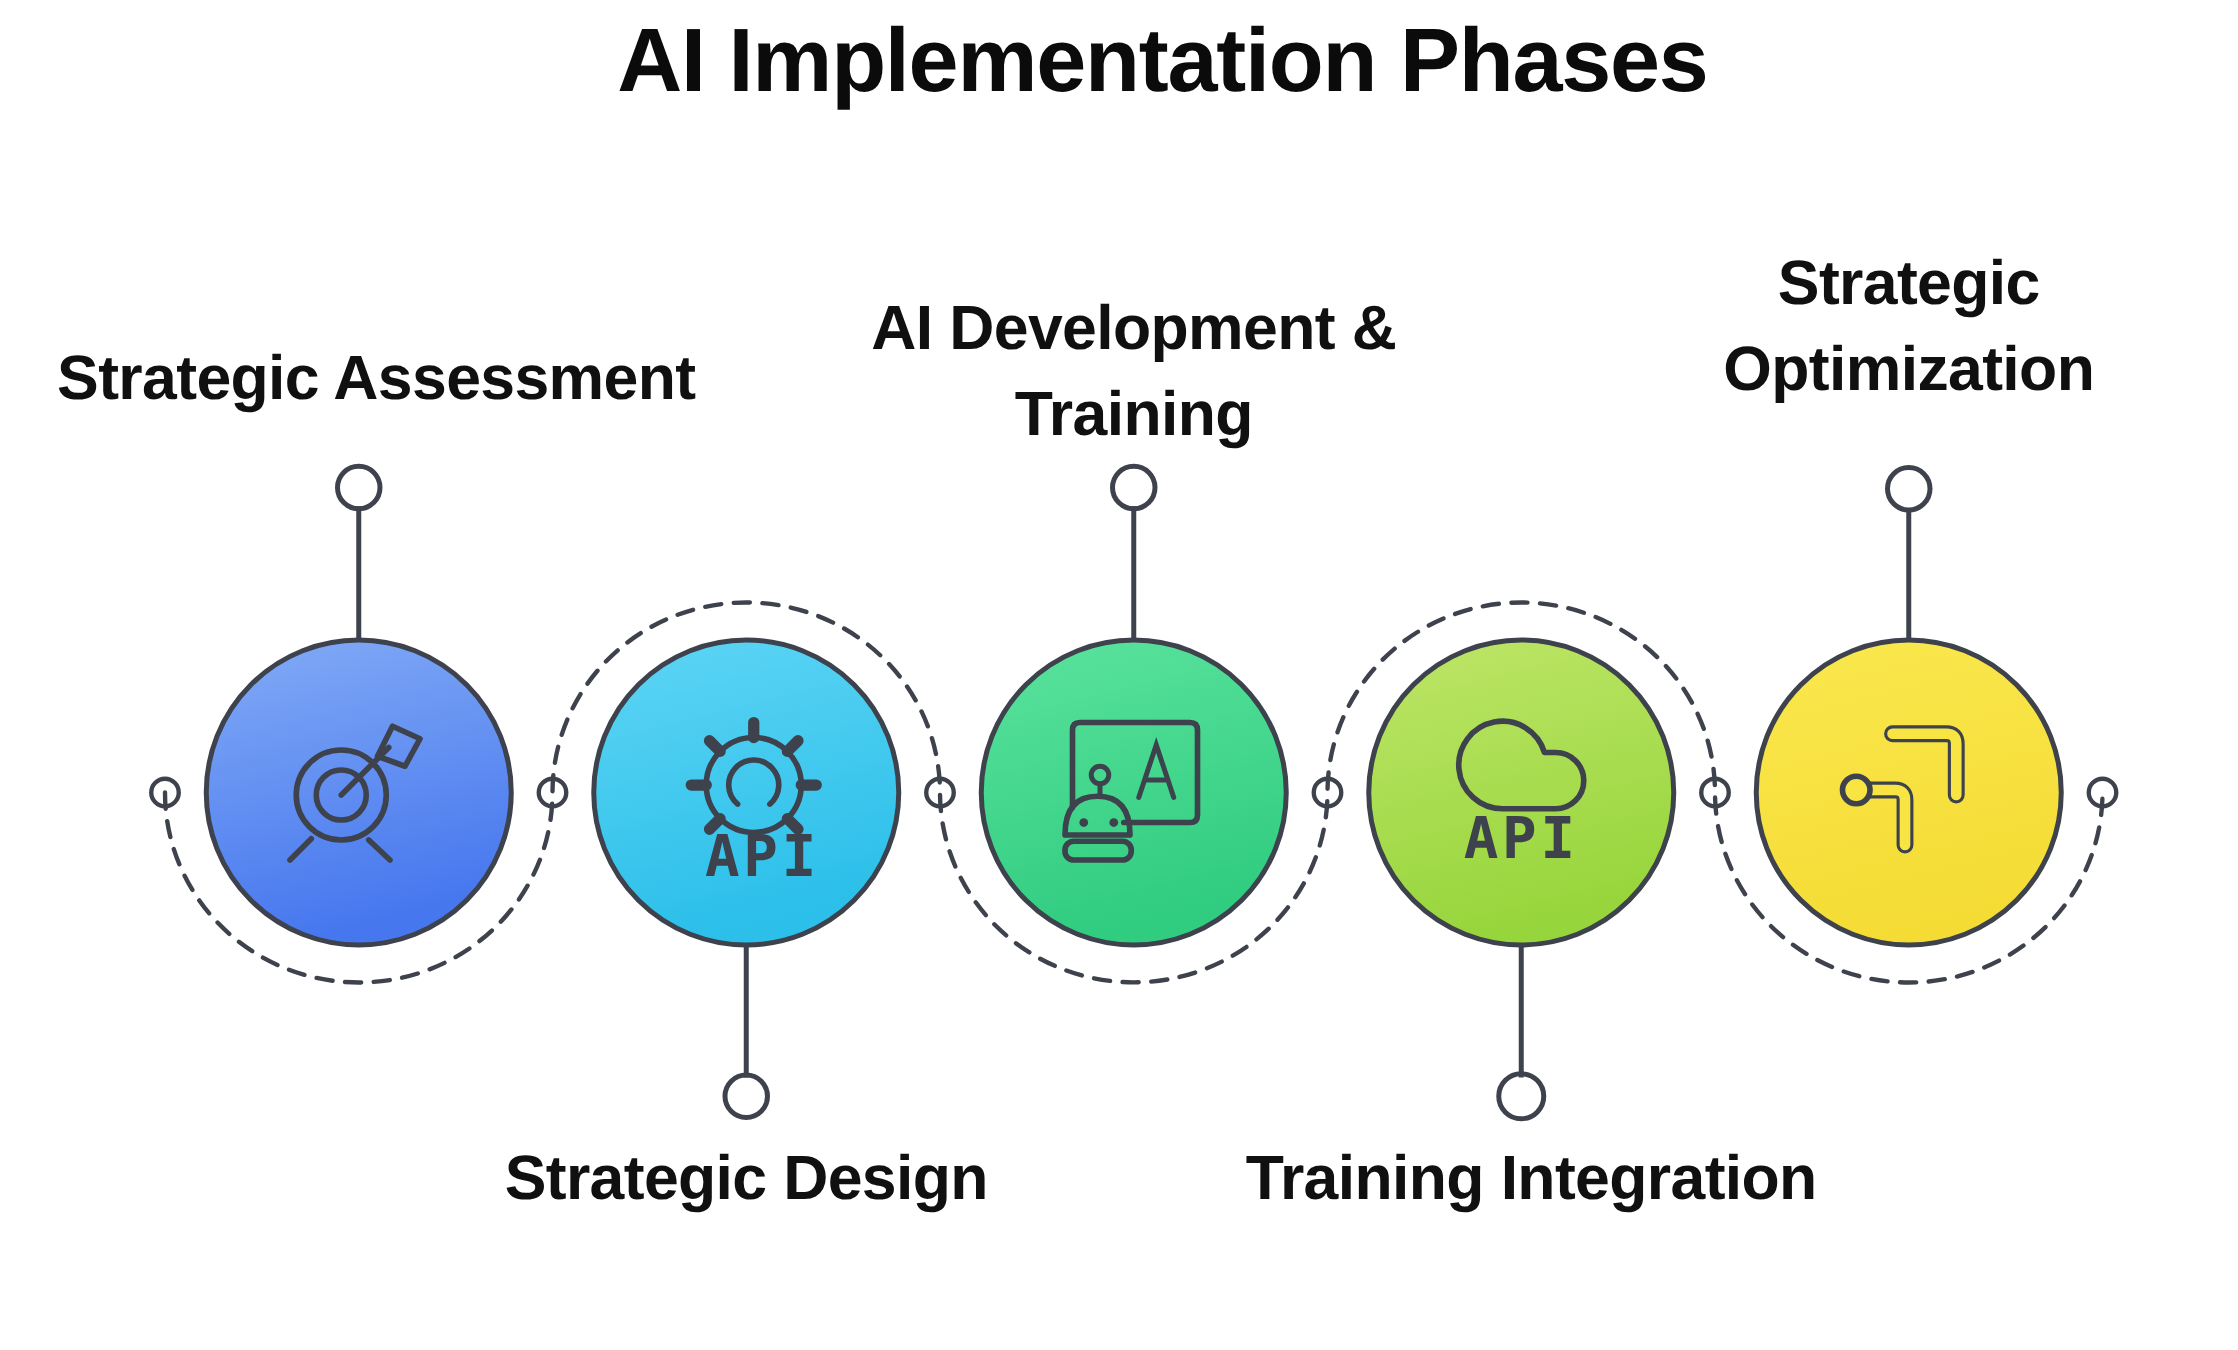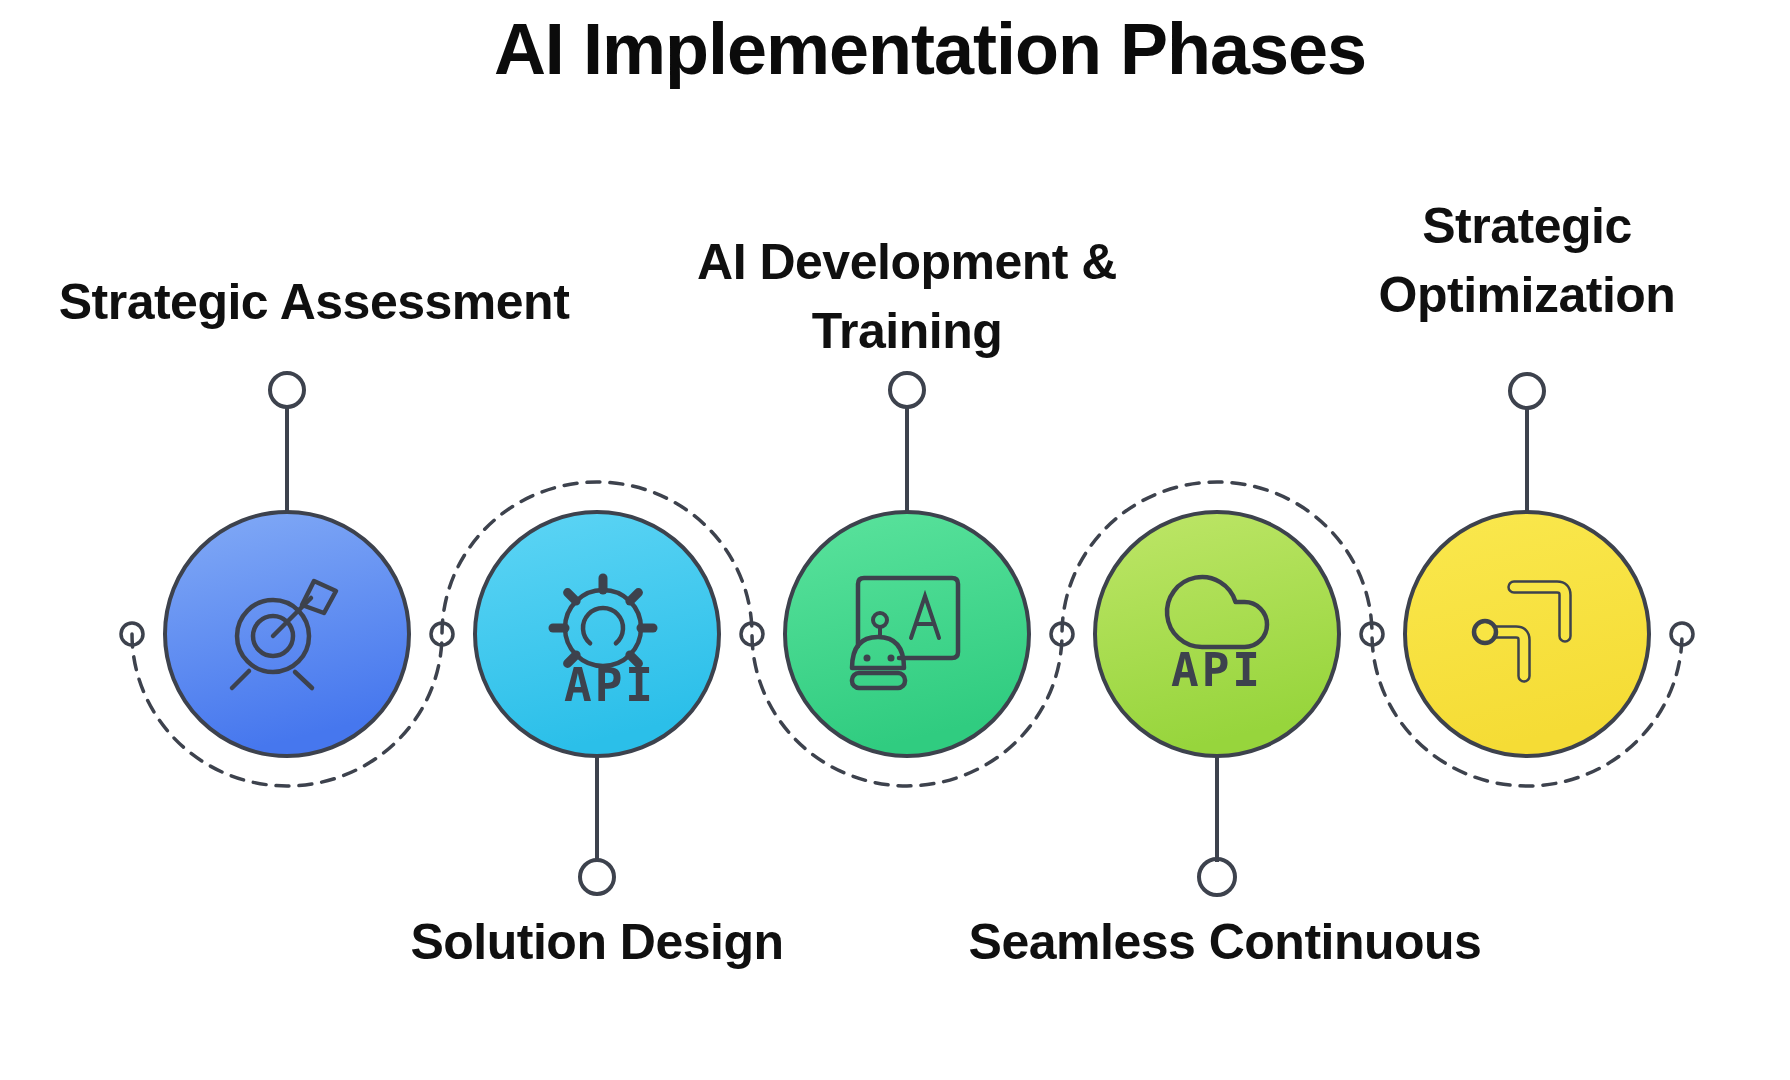--- a/index.html
+++ b/index.html
@@ -26,21 +26,21 @@
   }
   .title{
     position:absolute;
     left:490px;top:8px;width:880px;
     font-weight:700;
     font-size:72px;
     letter-spacing:-1px;
     color:#0b0b0b;
     text-align:center;
   }
-  #lbl1{left:24px;  top:268px; width:580px;}
+  #lbl1{left:11px;  top:268px; width:580px;}
   #lbl2{left:317px; top:908px; width:560px;}
   #lbl3{left:657px; top:192px; width:500px;margin-top:36px;}
   #lbl4{left:905px; top:908px; width:640px;}
   #lbl5{left:1327px;top:192px; width:400px;}
   .stroke{stroke:var(--ink);fill:none;}
   text.icon-text{
     font-family:"DejaVu Sans Mono","Liberation Mono",monospace;
     font-weight:700;
     fill:var(--ink);
   }
@@ -151,18 +151,18 @@
       <circle cx="752" cy="634" r="11" class="stroke" stroke-width="3.5" fill="#45DA8F"></circle>
       <circle cx="1062" cy="634" r="11" class="stroke" stroke-width="3.5" fill="#C6E55F"></circle>
       <circle cx="1372" cy="634" r="11" class="stroke" stroke-width="3.5" fill="#F3DA3A"></circle>
       <circle cx="1682" cy="634" r="11" class="stroke" stroke-width="3.5" fill="#F3DA3A"></circle>
     </g>
   </svg>
 
   <div class="title">AI Implementation Phases</div>
 
   <div class="label" id="lbl1">Strategic Assessment</div>
-  <div class="label" id="lbl2">Solution Design</div>
+  <div class="label" id="lbl2">Strategic Design</div>
   <div class="label" id="lbl3">AI Development &amp; Training</div>
-  <div class="label" id="lbl4">Seamless Continuous</div>
+  <div class="label" id="lbl4">Training Integration</div>
   <div class="label" id="lbl5">Strategic Optimization</div>
 
 </div>
 
 </body></html>

